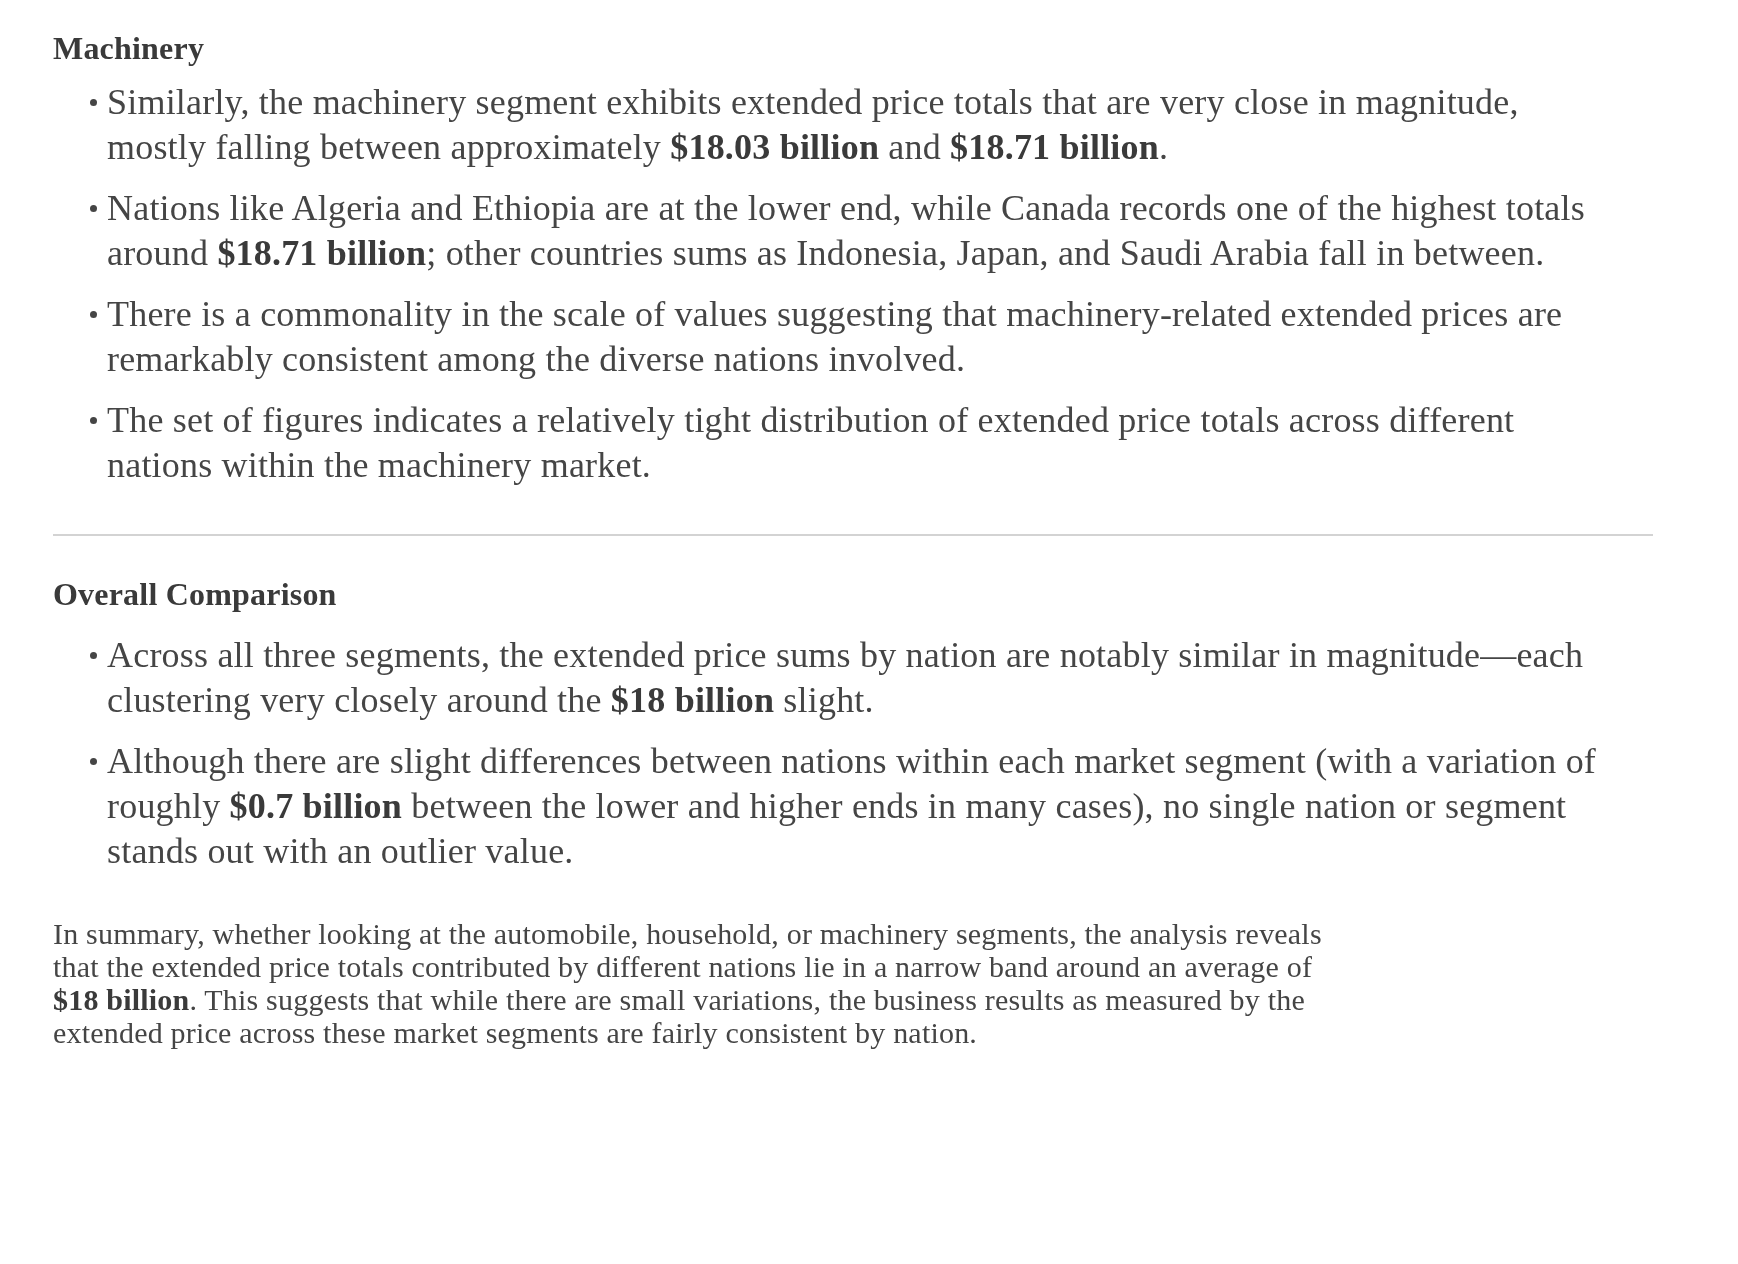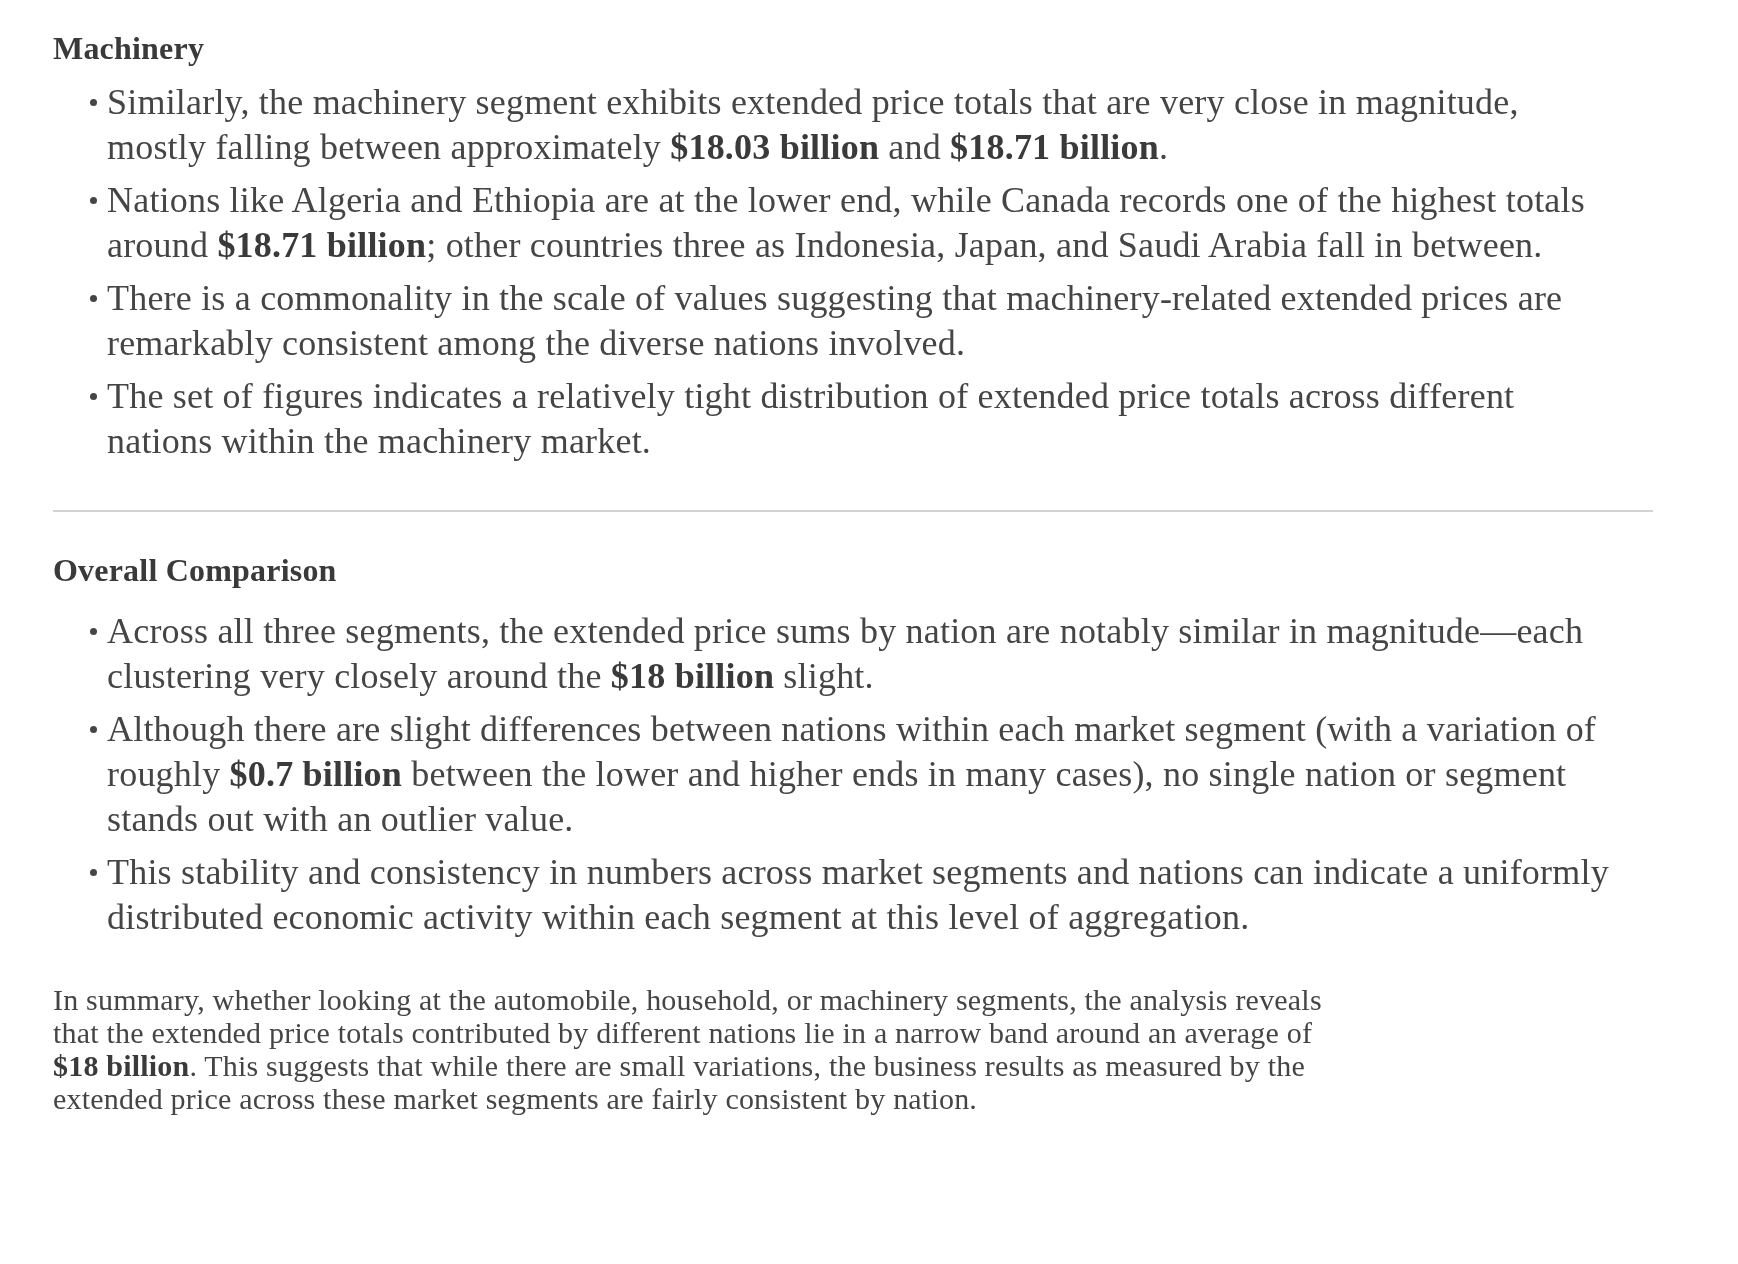--- a/index.html
+++ b/index.html
@@ -38,21 +38,21 @@
     padding:0 0 0 54px;
     font-size:36px;
     line-height:45px;
     letter-spacing:0.2px;
   }
   ul.bullet-list.second{margin-top:19px;}
   ul.bullet-list li{
     position:relative;
     white-space:pre-line;
   }
-  ul.bullet-list li + li{margin-top:8px;}
+  ul.bullet-list li + li{margin-top:16px;}
   ul.bullet-list li::before{
     content:"";
     position:absolute;
     left:-17px;
     top:19px;
     width:7px;height:7px;
     border-radius:50%;
     background:var(--body-color);
   }
   hr.sec-divider{
@@ -74,40 +74,38 @@
 <body>
 
 <div class="doc">
 
   <section>
     <h3 class="sec-heading">Machinery</h3>
     <ul class="bullet-list">
         <li><span>Similarly, the machinery segment exhibits extended price totals that are very close in magnitude,
 mostly falling between approximately </span><strong>$18.03 billion</strong><span> and </span><strong>$18.71 billion</strong><span>.</span></li>
         <li><span>Nations like Algeria and Ethiopia are at the lower end, while Canada records one of the highest totals
-around </span><strong>$18.71 billion</strong><span>; other countries three as Indonesia, Japan, and Saudi Arabia fall in between.</span></li>
+around </span><strong>$18.71 billion</strong><span>; other countries sums as Indonesia, Japan, and Saudi Arabia fall in between.</span></li>
         <li><span>There is a commonality in the scale of values suggesting that machinery-related extended prices are
 remarkably consistent among the diverse nations involved.</span></li>
         <li><span>The set of figures indicates a relatively tight distribution of extended price totals across different
 nations within the machinery market.</span></li>
       </ul>
   </section>
 
   <hr class="sec-divider">
 
   <section>
     <h3 class="sec-heading second">Overall Comparison</h3>
     <ul class="bullet-list second">
         <li><span>Across all three segments, the extended price sums by nation are notably similar in magnitude—each
 clustering very closely around the </span><strong>$18 billion</strong><span> slight.</span></li>
         <li><span>Although there are slight differences between nations within each market segment (with a variation of
 roughly </span><strong>$0.7 billion</strong><span> between the lower and higher ends in many cases), no single nation or segment
 stands out with an outlier value.</span></li>
-        <li><span>This stability and consistency in numbers across market segments and nations can indicate a uniformly
-distributed economic activity within each segment at this level of aggregation.</span></li>
       </ul>
   </section>
 
   <p class="summary"><span>In summary, whether looking at the automobile, household, or machinery segments, the analysis reveals
 that the extended price totals contributed by different nations lie in a narrow band around an average of
 </span><strong>$18 billion</strong><span>. This suggests that while there are small variations, the business results as measured by the
 extended price across these market segments are fairly consistent by nation.</span></p>
 
 </div>
 

